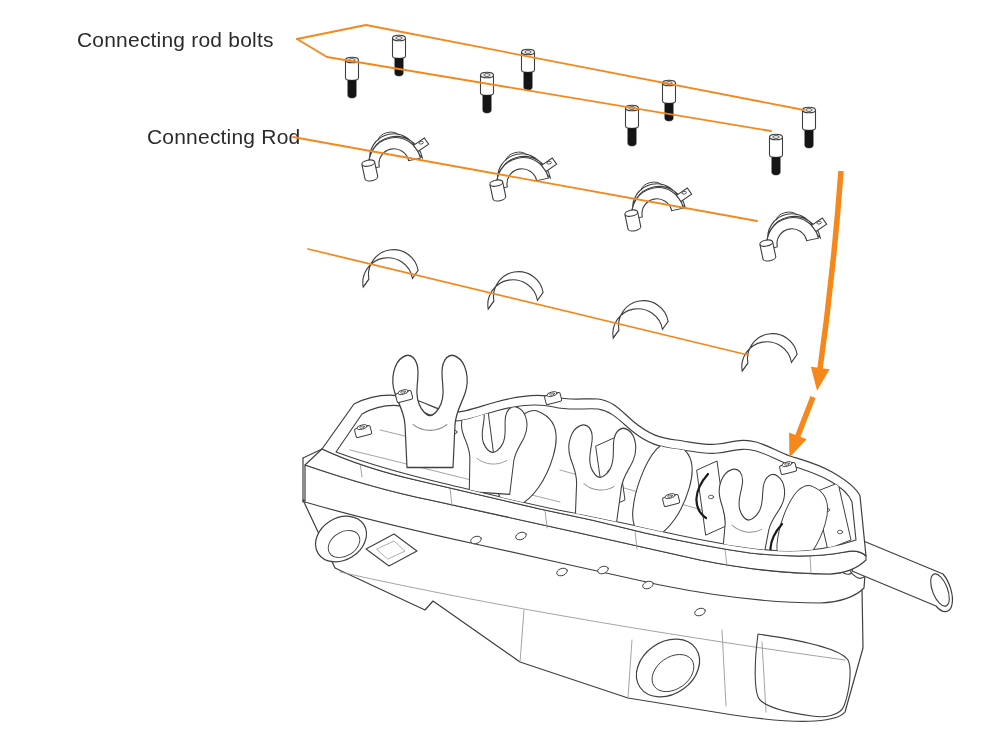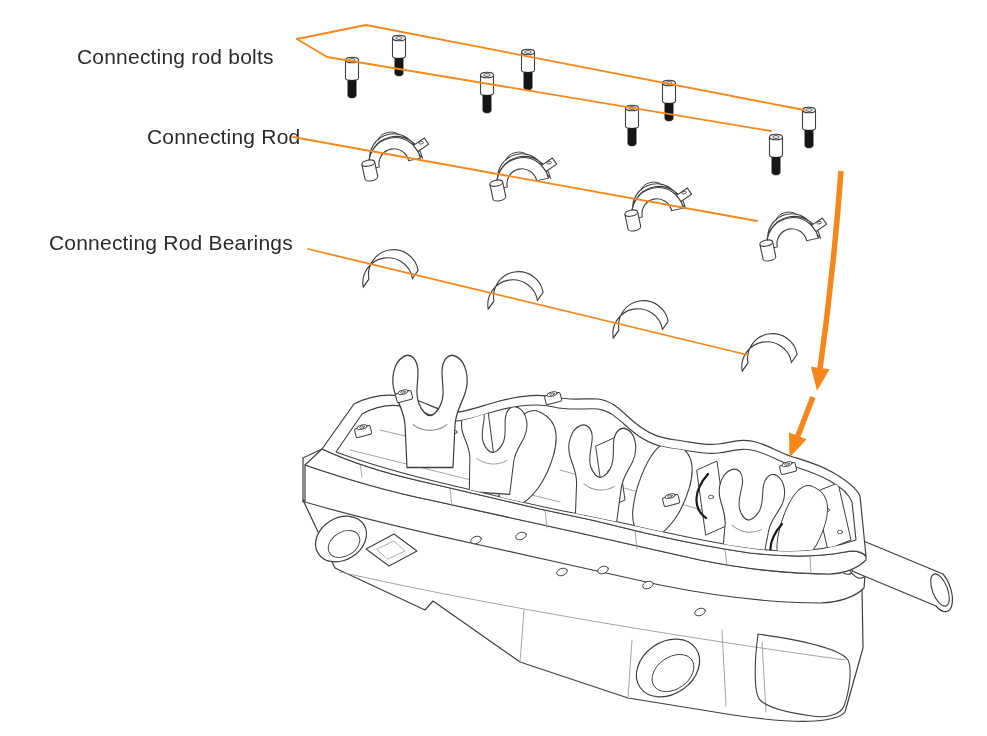--- a/index.html
+++ b/index.html
@@ -13,32 +13,31 @@
   .stage svg{position:absolute;left:0;top:0;}
   .label{
     position:absolute;
     font-size:21px;
     line-height:24px;
     letter-spacing:.2px;
     color:#2b2b2b;
     white-space:nowrap;
     user-select:none;
   }
-  #lbl-bolts{left:77px;top:45px;}
+  #lbl-bolts{left:77px;top:28px;}
   #lbl-rod{left:147px;top:125px;}
   #lbl-bearings{left:49px;top:231px;}
 </style>
 </head>
 <body>
 
 <div class="stage">
 
   <div class="label" id="lbl-bolts">Connecting rod bolts</div>
   <div class="label" id="lbl-rod">Connecting Rod</div>
-  <div class="label" id="lbl-bearings">Connecting Rod Bearings</div>
 
   <svg width="987" height="736" viewBox="0 0 987 736">
     <defs>
       <marker id="ah" viewBox="0 0 10 10" refX="7" refY="5" markerWidth="4.6" markerHeight="4.2" orient="auto">
         <path d="M0,0.9 L10,5 L0,9.1 Z" fill="#F6871B"></path>
       </marker>
 
       <g id="bolt">
         <path d="M-6.5,3 L-6.5,21 Q-6.5,23.5 0,23.5 Q6.5,23.5 6.5,21 L6.5,3" fill="#fff" stroke="#3f3f3f" stroke-width="1.1"></path>
         <ellipse cx="0" cy="3" rx="6.5" ry="2.8" fill="#fff" stroke="#3f3f3f" stroke-width="1.1"></ellipse>

